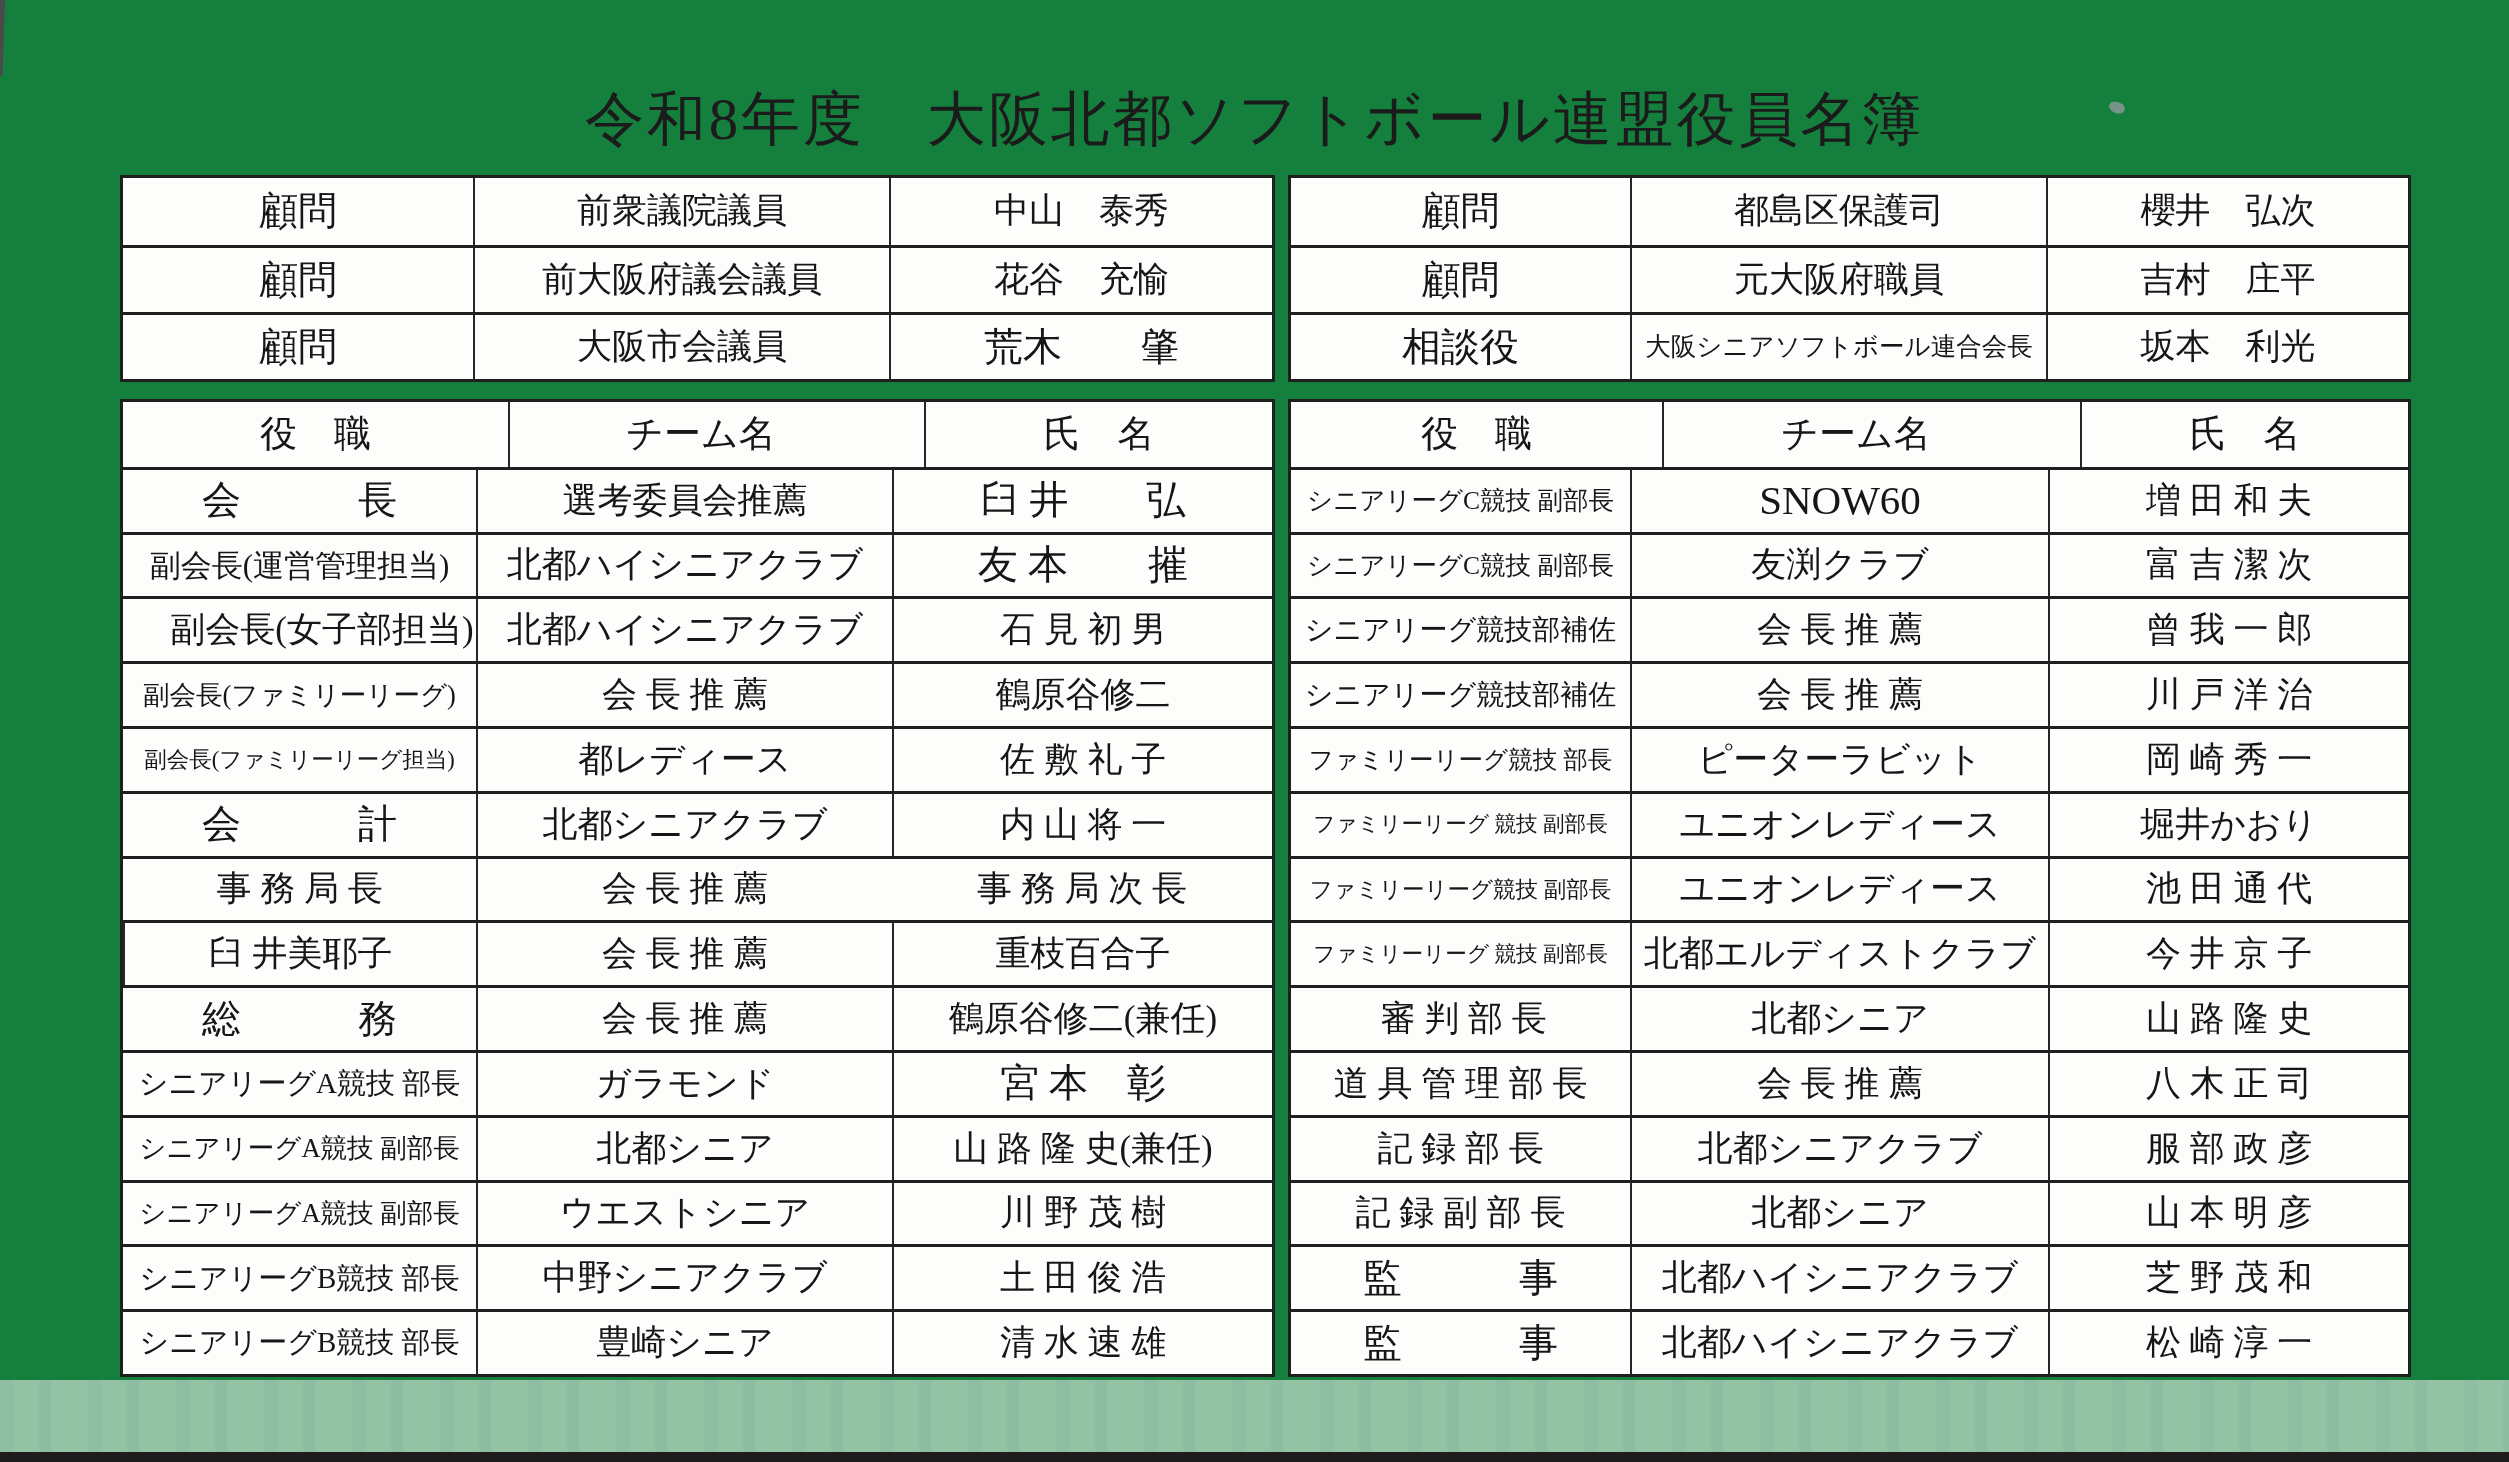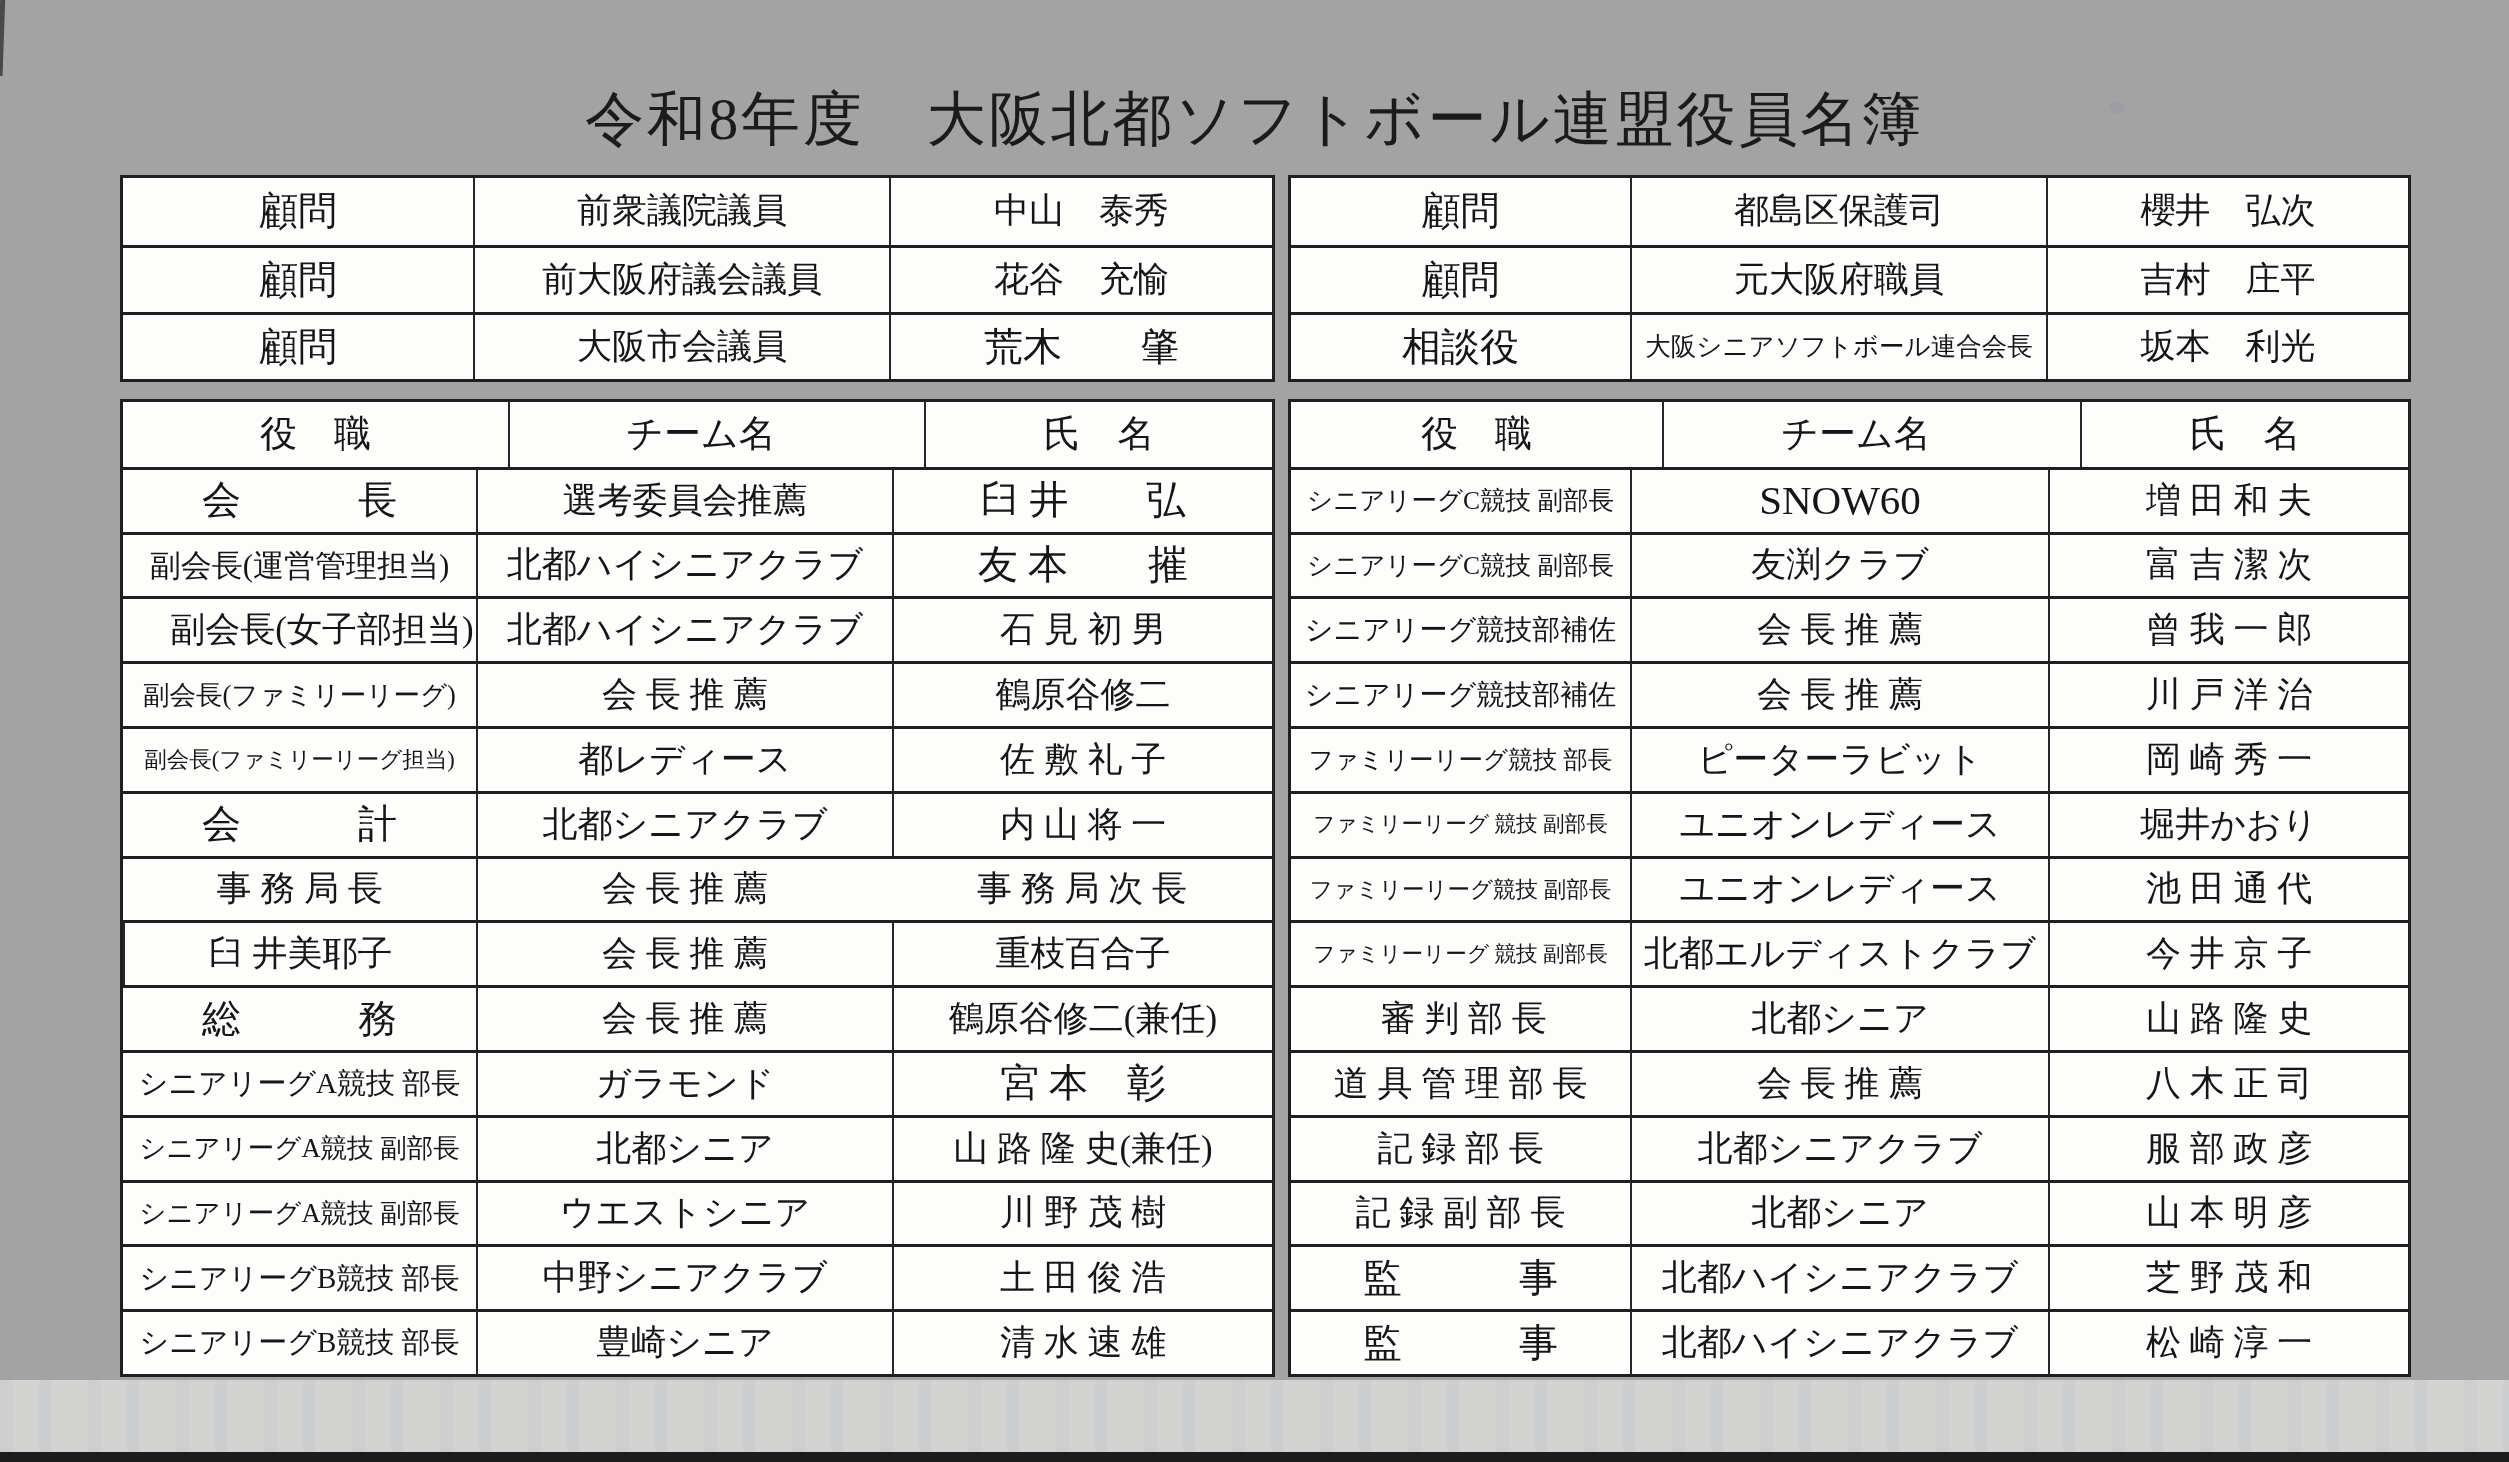--- a/index.html
+++ b/index.html
@@ -1,16 +1,16 @@
 <!DOCTYPE html>
 <html><head>
 <meta charset="utf-8">
 <style>
   html,body{margin:0;padding:0;background:#eef0ee;}
-  .page{position:relative;width:2509px;height:1462px;background:#a3a3a3;overflow:hidden;
+  .page{position:relative;width:2509px;height:1462px;background:#15803d;overflow:hidden;
         font-family:"Liberation Serif","DejaVu Serif",serif;color:#171717;}
   .title{position:absolute;left:0;right:0;top:80px;text-align:center;
          font-size:59px;letter-spacing:2.9px;color:#1b1b1b;white-space:nowrap;}
   .table{position:absolute;display:grid;grid-auto-rows:1fr;box-sizing:border-box;
          border:3.9px solid #1f1f1f;background:#fdfdfc;}
   .cell{display:flex;align-items:center;justify-content:center;box-sizing:border-box;
         border-left:2.9px solid #262626;border-top:3.9px solid #1f1f1f;
         white-space:nowrap;overflow:hidden;line-height:1.15;color:#161616;}
   .cell.c0{border-left:none}
   .cell.r0{border-top:none}

